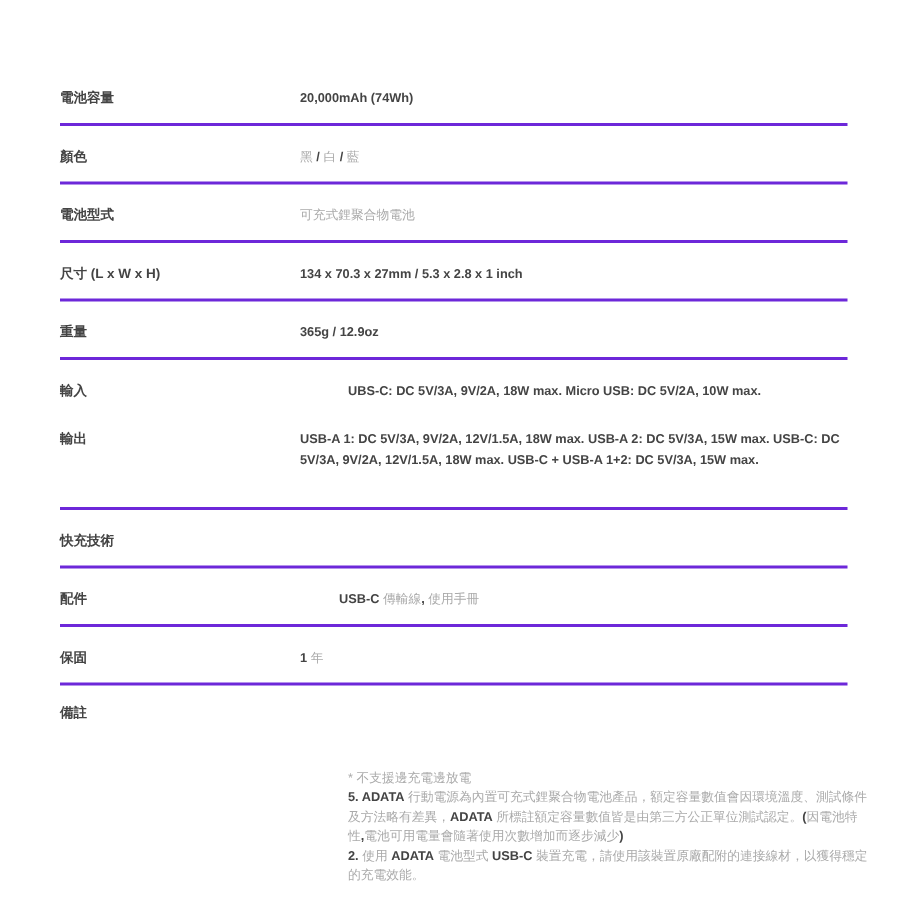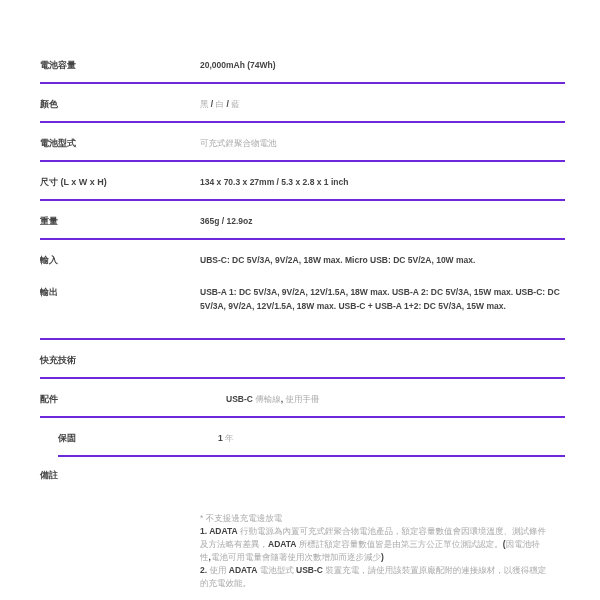--- a/index.html
+++ b/index.html
@@ -23,20 +23,21 @@
     }
     .spec-row {
       display: flex;
       align-items: flex-start;
       box-sizing: border-box;
       border-bottom: 2px solid #6d28d9;
       padding-top: 14px;
     }
     .spec-row.no-border {
       border-bottom: none;
+      gap: 32px;
     }
     .spec-label {
       width: 160px;
       flex: 0 0 160px;
       font-size: 9px;
       font-weight: bold;
       color: #444444;
       line-height: 13px;
     }
     .spec-value {
@@ -106,29 +107,29 @@
     <div class="spec-label">快充技術</div>
   </div>
 
   <div class="spec-row" style="height:39px;gap:26px;">
     <div class="spec-label">配件</div>
     <div class="spec-value">
       <span class="lat">USB-C</span><span class="cjk"> 傳輸線</span><span class="lat">, </span><span class="cjk">使用手冊</span>
     </div>
   </div>
 
-  <div class="spec-row" style="height:39px;margin-left:18px;">
+  <div class="spec-row" style="height:39px;">
     <div class="spec-label">保固</div>
     <div class="spec-value">
       <span class="lat">1</span><span class="cjk"> 年</span>
     </div>
   </div>
 
   <div class="spec-row no-border" style="padding-top:12px;">
     <div class="spec-label">備註</div>
     <div class="spec-value" style="width:350px; flex:0 0 350px; line-height:13px;margin-top:43px;">
       <span class="note-line cjk">* 不支援邊充電邊放電</span>
-      <span><span class="lat">1. ADATA</span><span class="cjk"> 行動電源為內置可充式鋰聚合物電池產品，額定容量數值會因環境溫度、測試條件及方法略有差異，</span><span class="lat">ADATA</span><span class="cjk"> 所標註額定容量數值皆是由第三方公正單位測試認定。</span><span class="lat">(</span><span class="cjk">因電池特性</span><span class="lat">,</span><span class="cjk">電池可用電量會隨著使用次數增加而逐步減少</span><span class="lat">)</span></span>
+      <span><span class="lat">5. ADATA</span><span class="cjk"> 行動電源為內置可充式鋰聚合物電池產品，額定容量數值會因環境溫度、測試條件及方法略有差異，</span><span class="lat">ADATA</span><span class="cjk"> 所標註額定容量數值皆是由第三方公正單位測試認定。</span><span class="lat">(</span><span class="cjk">因電池特性</span><span class="lat">,</span><span class="cjk">電池可用電量會隨著使用次數增加而逐步減少</span><span class="lat">)</span></span>
       <span class="note-line"><span class="lat">2.</span><span class="cjk"> 使用 </span><span class="lat">ADATA</span><span class="cjk"> 電池型式 </span><span class="lat">USB-C</span><span class="cjk"> 裝置充電，請使用該裝置原廠配附的連接線材，以獲得穩定的充電效能。</span></span>
     </div>
   </div>
 
 </div>
 
 </body></html>

